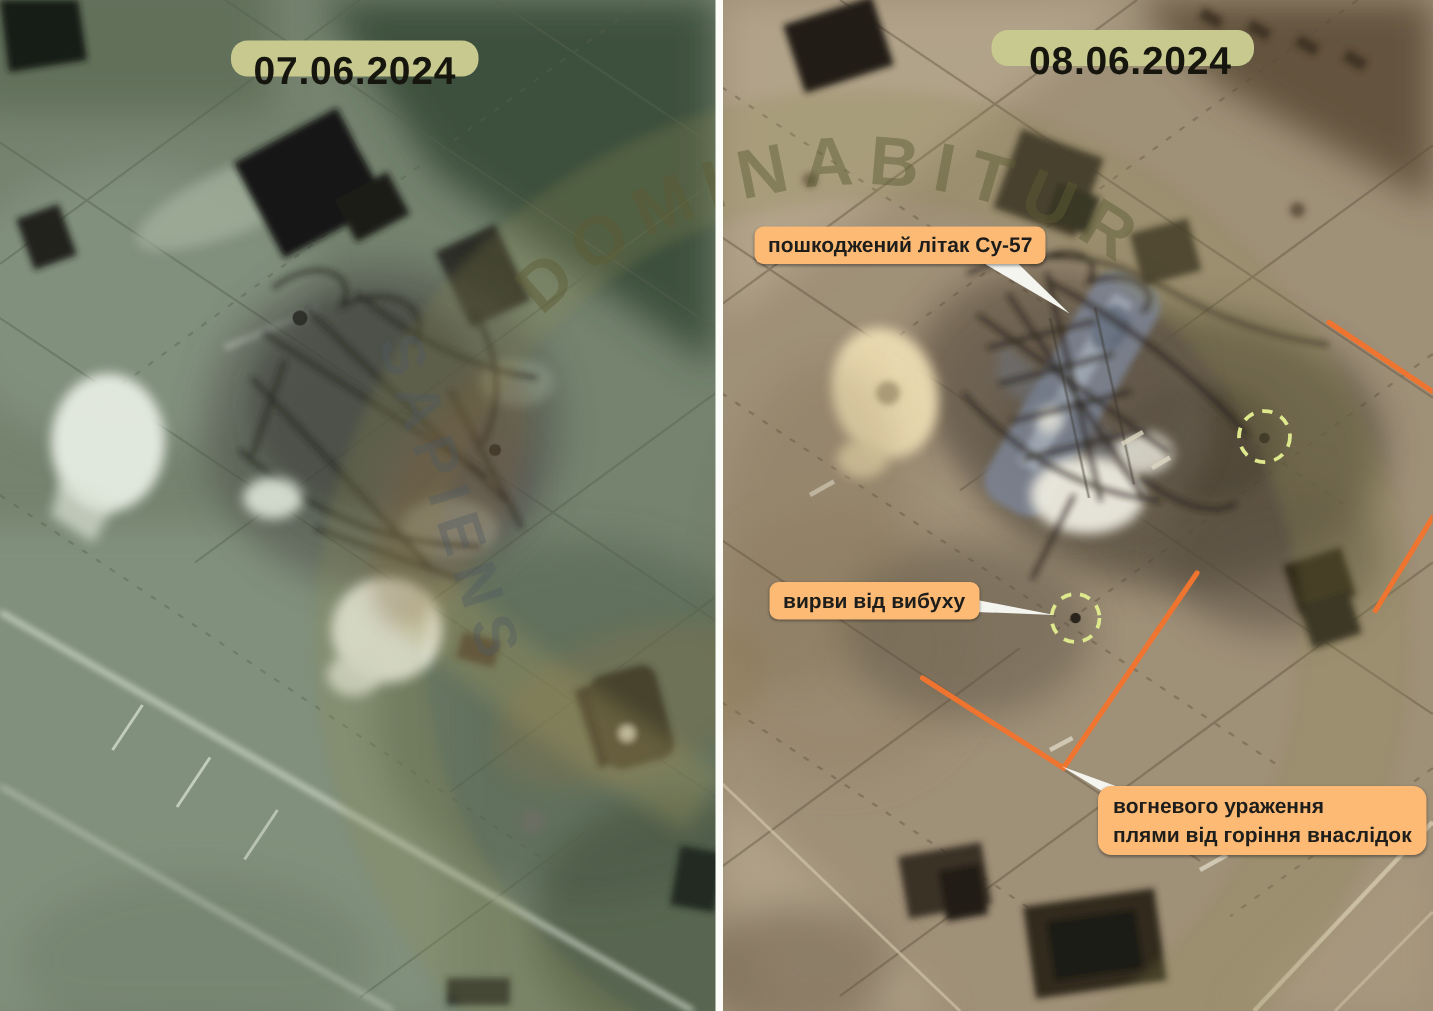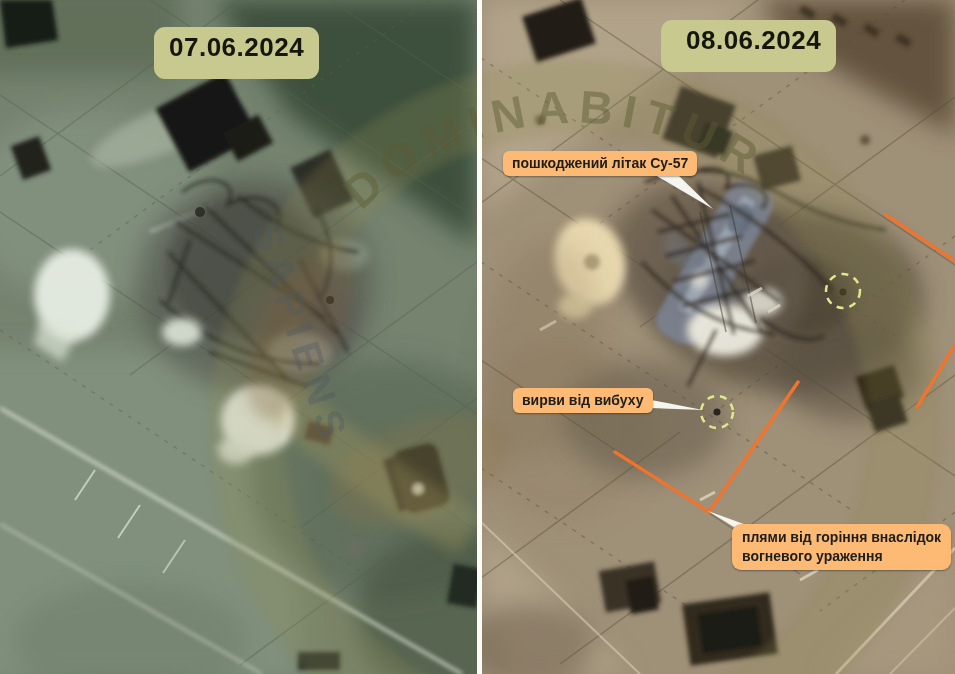--- a/index.html
+++ b/index.html
@@ -3,21 +3,21 @@
 <meta charset="utf-8">
 <style>
   html,body{margin:0;padding:0;background:#222;}
   .stage{
     position:relative;width:955px;height:674px;overflow:hidden;
     font-family:"Liberation Sans","DejaVu Sans",sans-serif;
     background:#75836f;
   }
   .stage svg{position:absolute;left:0;top:0;}
   .date-pill{
-    position:absolute;height:52px;line-height:40px;padding:0 15px;
+    position:absolute;height:24px;line-height:40px;padding:0 15px;
     background:#c7c98e;color:#16160f;font-size:26px;font-weight:bold;
     letter-spacing:.5px;border-radius:11px;text-align:center;
   }
   .pill-left{left:154px;top:27px;}
   .pill-right{left:661px;top:20px;padding-left:25px;}
   .callout{
     position:absolute;background:#fdba74;color:#1d1d1b;
     font-size:14px;font-weight:bold;line-height:1.35;
     padding:3px 9px;border-radius:6px;white-space:nowrap;
     box-shadow:0 1px 2px rgba(0,0,0,.35);
@@ -273,17 +273,17 @@
 
   <rect x="477" y="0" width="5" height="674" fill="#fbfbf8"></rect>
 </svg>
 
 <div class="date-pill pill-left">07.06.2024</div>
 <div class="date-pill pill-right">08.06.2024</div>
 
 <div class="callout co-aircraft">пошкоджений літак Су-57</div>
 <div class="callout co-craters">вирви від вибуху</div>
 <div class="callout co-burn">
+  <div>вогневого ураження</div>
   <div>плями від горіння внаслідок</div>
-  <div>вогневого ураження</div>
 </div>
 
 </div>
 
 </body></html>

